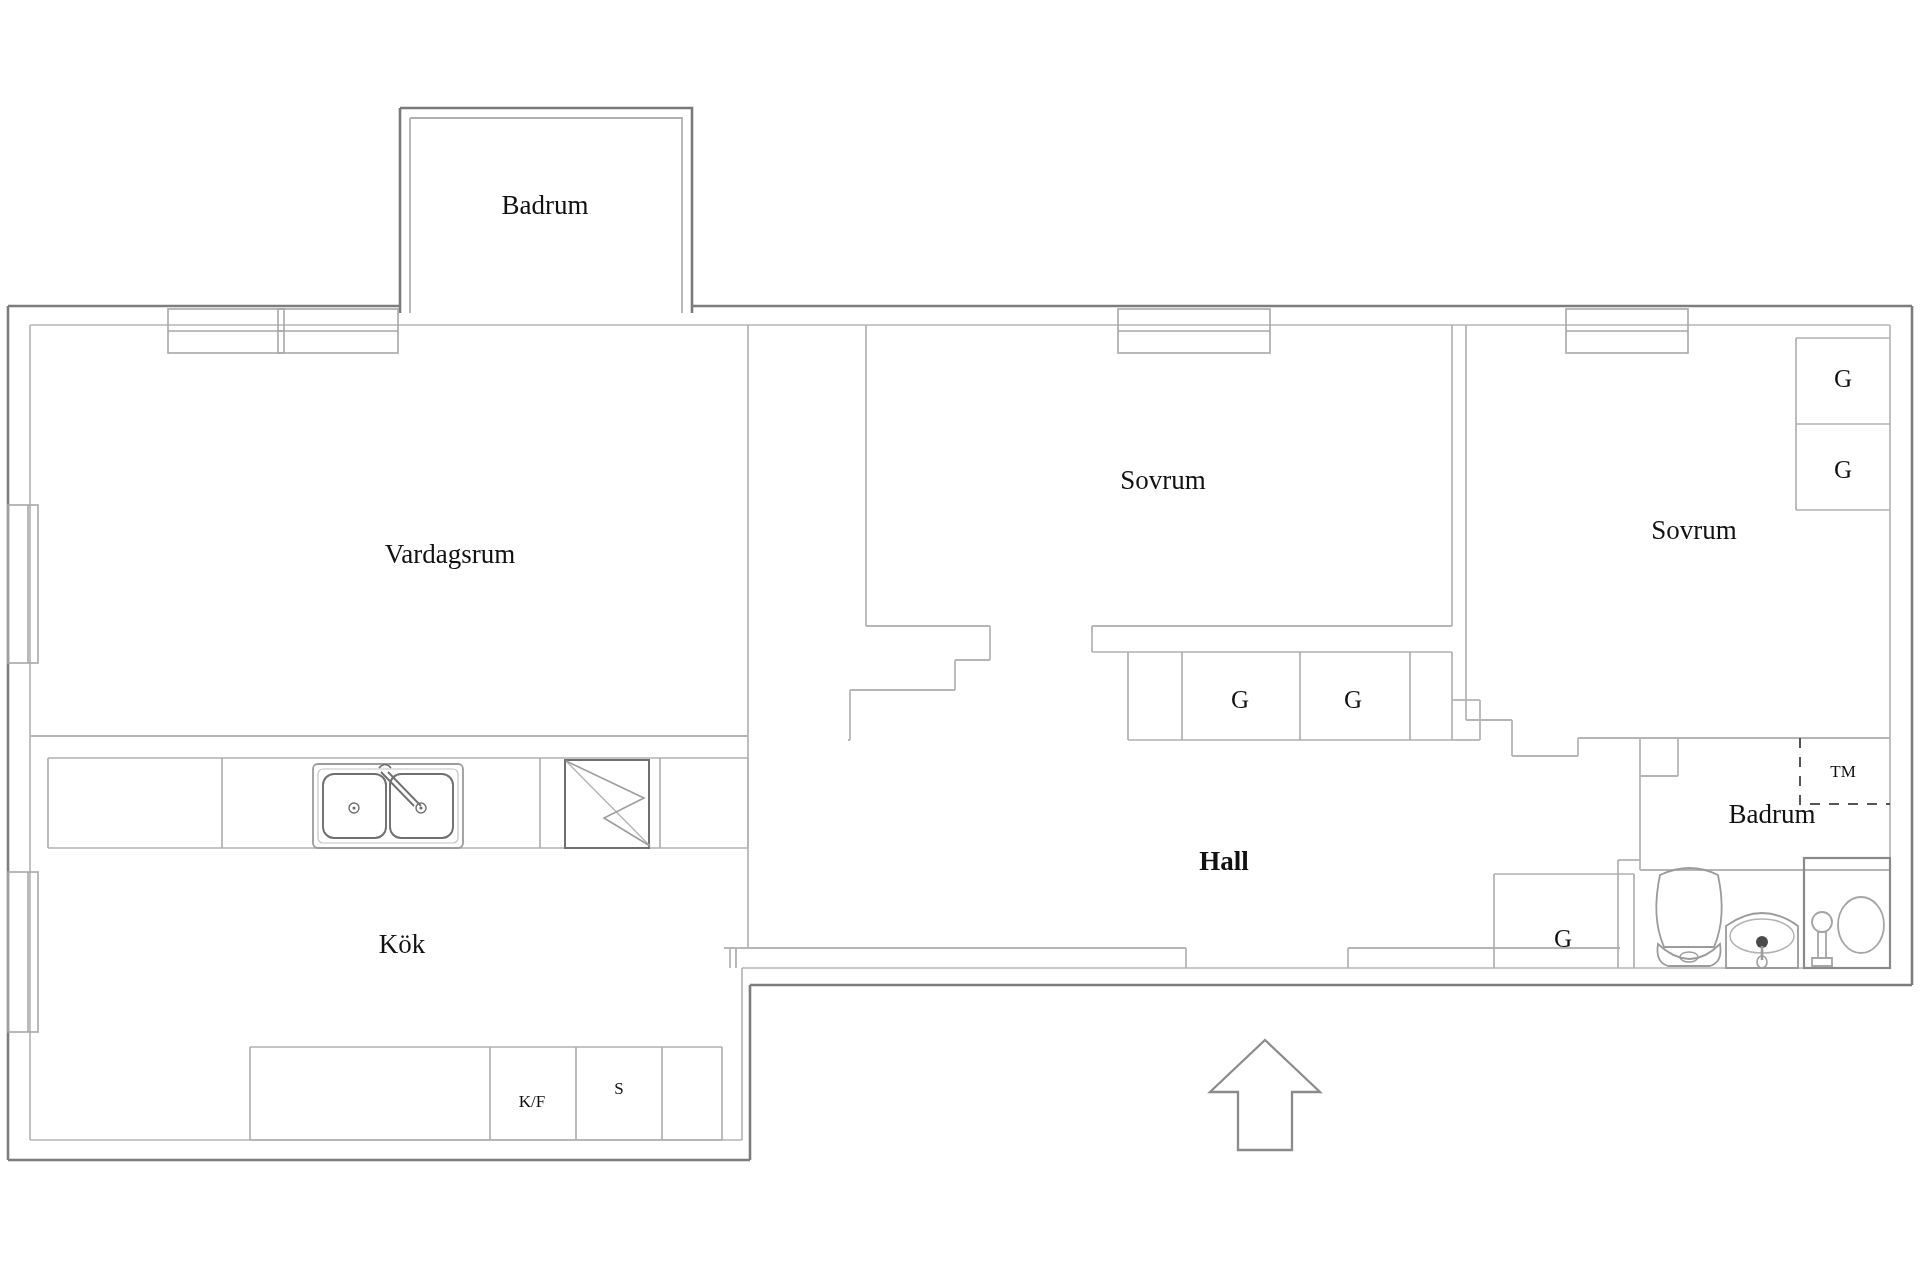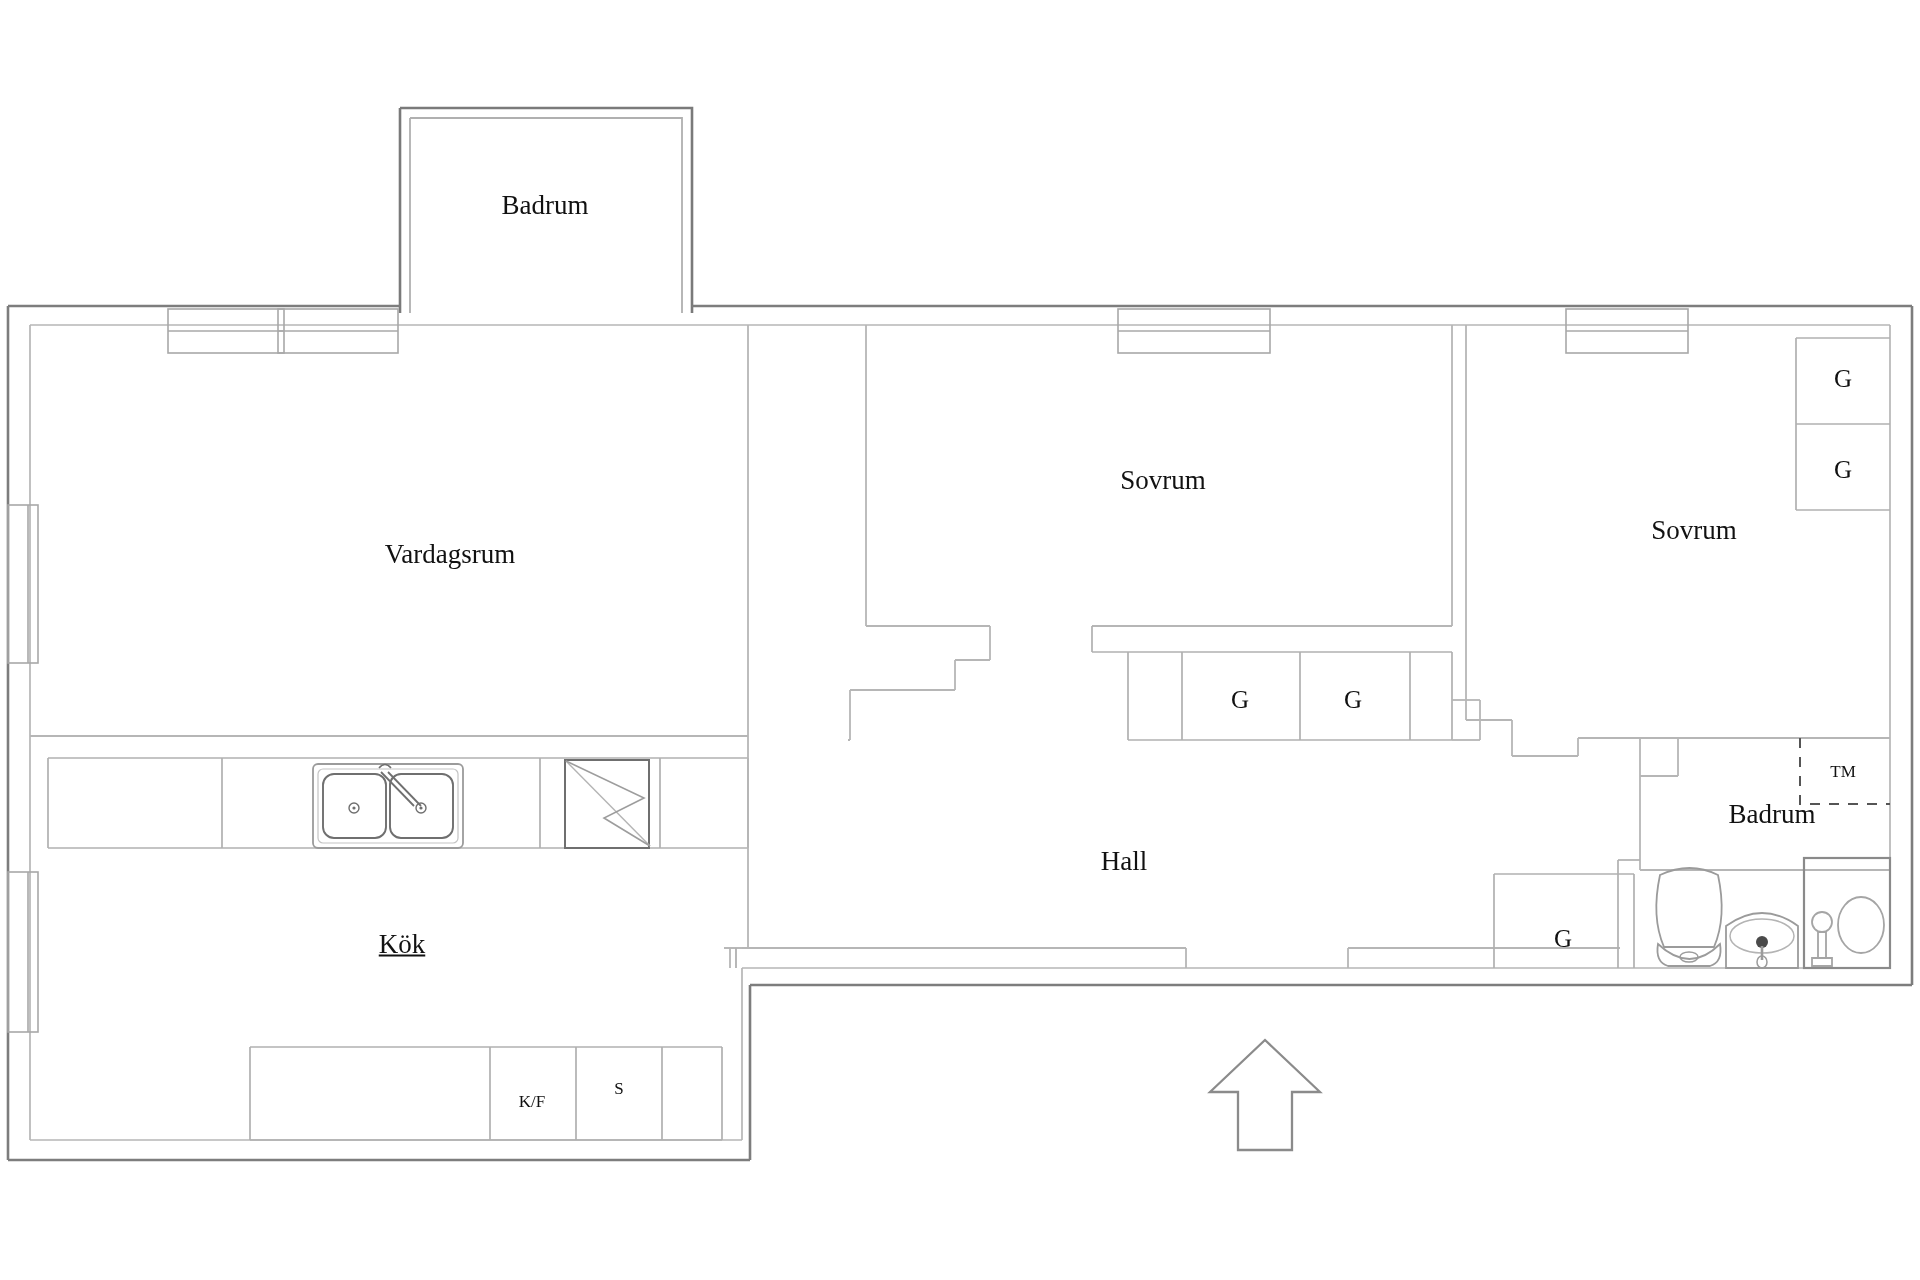--- a/index.html
+++ b/index.html
@@ -278,23 +278,23 @@
   </svg>
 
   <div class="room-label lbl-room" style="left:545px; top:205px;">Badrum</div>
 
   <div class="room-label lbl-room" style="left:450px; top:528px;margin-top:26px;">Vardagsrum</div>
 
   <div class="room-label lbl-room" style="left:1163px; top:480px;">Sovrum</div>
 
   <div class="room-label lbl-room" style="left:1694px; top:530px;">Sovrum</div>
 
-  <div class="room-label lbl-room" style="left:1124px; top:861px;">Hall</div>
-
-  <div class="room-label lbl-room" style="left:402px; top:944px;text-decoration:underline;">Kök</div>
+  <div class="room-label lbl-room" style="left:1224px; top:861px;font-weight:bold;">Hall</div>
+
+  <div class="room-label lbl-room" style="left:402px; top:944px;">Kök</div>
 
   <div class="room-label lbl-room" style="left:1772px; top:814px;text-align:center;">Badrum</div>
 
   <div class="room-label lbl-closet" style="left:1240px; top:700px;">G</div>
   <div class="room-label lbl-closet" style="left:1353px; top:700px;">G</div>
   <div class="room-label lbl-closet" style="left:1843px; top:379px;">G</div>
   <div class="room-label lbl-closet" style="left:1843px; top:470px;">G</div>
   <div class="room-label lbl-closet" style="left:1563px; top:939px;">G</div>
 
   <div class="room-label lbl-appl" style="left:532px; top:1102px;">K/F</div>

